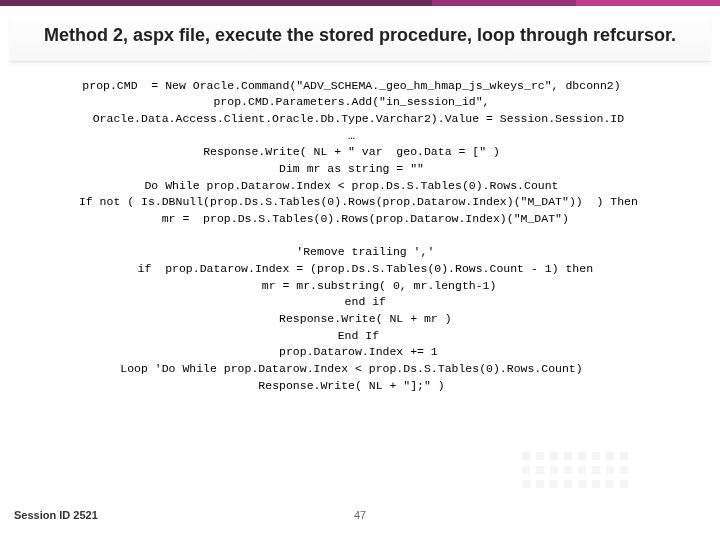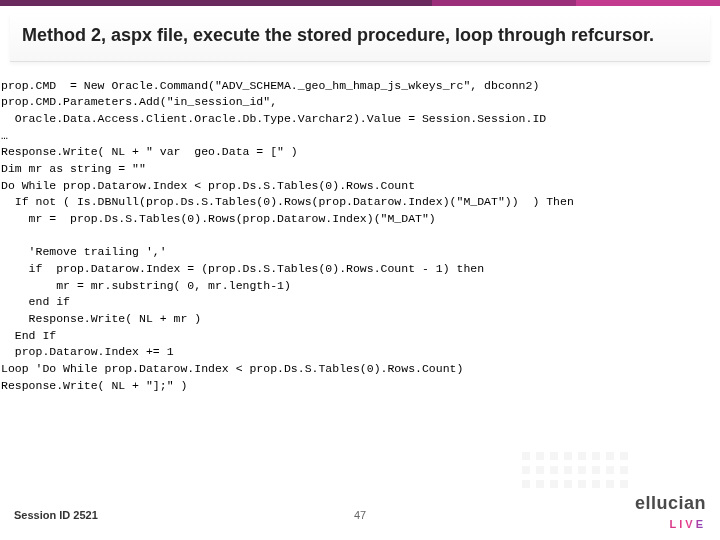--- a/index.html
+++ b/index.html
@@ -1,15 +1,15 @@
 <!DOCTYPE html>
 <html><head>
 <meta charset="utf-8">
 <style>
-  * { margin: 0; padding: 0; box-sizing: border-box; }
+  * { margin: 0; padding: 0; box-sizing: border-box; text-align: center; }
   body {
     width: 720px;
     height: 540px;
     font-family: Arial, Helvetica, sans-serif;
     background: #ffffff;
     position: relative;
     overflow: hidden;
   }
   .topbar {
     height: 6px;
@@ -147,17 +147,13 @@
     <span></span>
     <span></span>
     <span></span>
     <span></span>
     <span></span>
 </div>
 
 <div class="footer">
   <div class="session">Session ID 2521</div>
   <div class="pagenum">47</div>
-  <div class="logo">
-    <div class="brand">ellucian</div>
-    <div class="live">LIVE</div>
-  </div>
 </div>
 
 </body></html>

